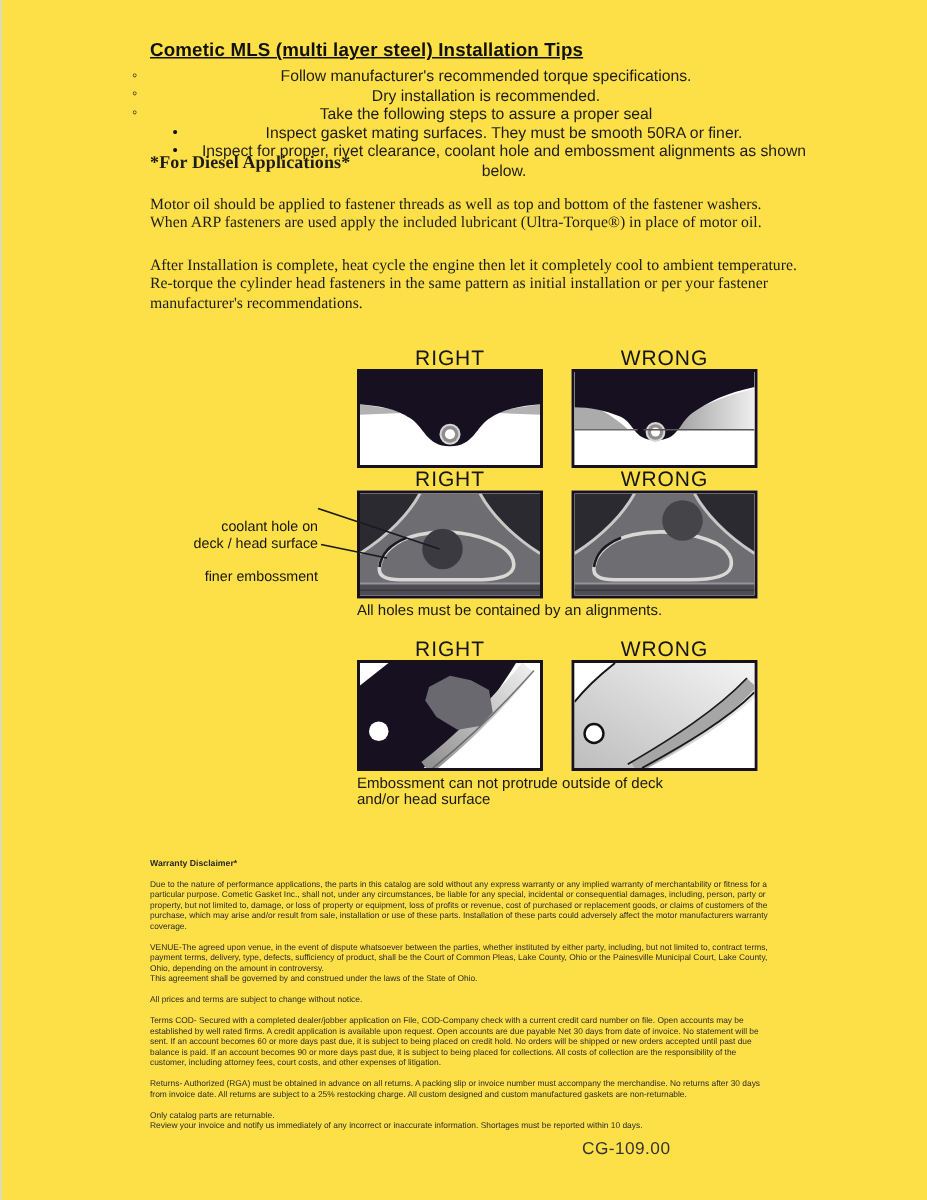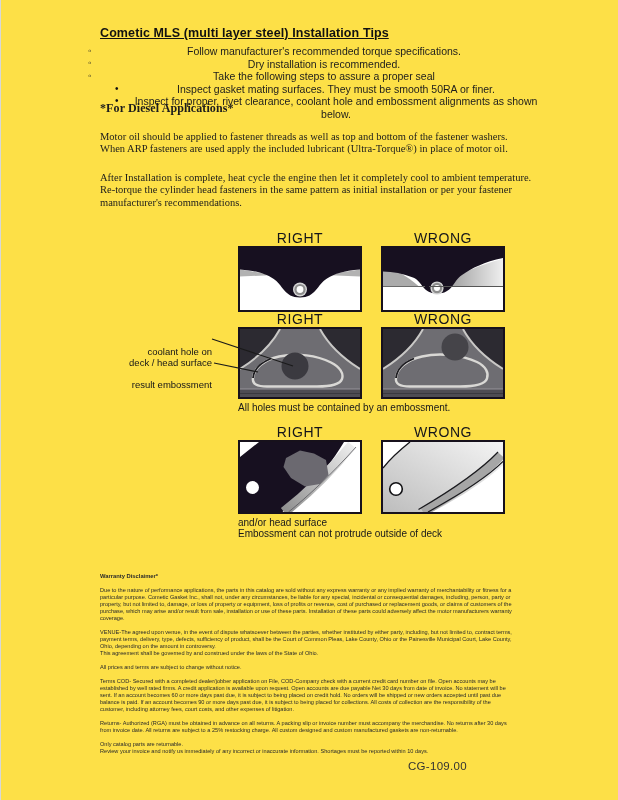--- a/index.html
+++ b/index.html
@@ -32,21 +32,21 @@
                font-size:9.5px;line-height:10.5px;color:#141417;margin-top:24px;}
   .annotations .a2{margin-top:12px;}
   .leaders{position:absolute;left:-27px;top:24px;width:92px;height:44px;overflow:visible;pointer-events:none;}
 
   .disclaimer{position:absolute;left:100px;top:573px;width:416px;font-size:5.6px;line-height:7px;
               color:#2a2a2a;}
   .disclaimer h3{margin:0 0 7px 0;font-size:5.8px;}
   .disclaimer p{margin:0 0 7px 0;}
   .disclaimer .tight{margin:0;}
 
-  .page-code{position:absolute;left:408px;top:760px;font-size:11.5px;letter-spacing:0.3px;color:#333;}
+  .page-code{position:absolute;left:388px;top:760px;font-size:11.5px;letter-spacing:0.3px;color:#333;}
 </style>
 </head>
 <body>
 
 <div class="page">
 
   <h1 class="title">Cometic MLS (multi layer steel) Installation Tips</h1>
 
   <div class="intro">
     <div class="b"><span>Follow manufacturer's recommended torque specifications.</span></div>
@@ -98,21 +98,21 @@
         </svg>
       </div>
     </div>
 
     <div class="pair">
       <div class="annotations">
         <div>
           <div>coolant hole on</div>
           <div>deck / head surface</div>
         </div>
-        <div class="a2">result embossment</div>
+        <div class="a2">finer embossment</div>
       </div>
       <svg class="leaders">
         <line x1="1" y1="3" x2="82" y2="30" stroke="#1a1a1a" stroke-width="1.1"></line>
         <line x1="3" y1="27" x2="47" y2="36" stroke="#1a1a1a" stroke-width="1.1"></line>
       </svg>
       <div class="col">
         <div class="fig-label">RIGHT</div>
         <svg class="frame" viewBox="0 0 120 68" width="120" height="68">
           <rect width="120" height="68" fill="#6e6d72"></rect>
           <path d="M0,0 H40 C33,13 19,28 0,40 Z" fill="#2c2a31"></path>
@@ -137,21 +137,21 @@
           <path d="M80,0 C87,13 101,28 120,40" stroke="#c9c8c6" stroke-width="2" fill="none"></path>
           <path d="M13,49 C14,40 23,31 39,27.5 C57,23.5 79,26 94,33 C103,37.5 106,44 104,49.5 C102,55.5 91,57.5 77,57.5 L27,57.5 C17,57.5 12,55 13,49 Z" fill="none" stroke="#d9d8d5" stroke-width="2.4"></path>
           <path d="M13,49 C14,40 21,33.5 31,29.5" stroke="#1c1b20" stroke-width="1.8" fill="none"></path>
           <circle cx="72" cy="18" r="13.5" fill="#454449"></circle>
           <rect y="60" width="120" height="8" fill="#4e4c53"></rect>
           <line x1="0" y1="60" x2="120" y2="60" stroke="#96949a" stroke-width="1.2"></line>
           <line x1="0" y1="64.5" x2="120" y2="64.5" stroke="#3a393f" stroke-width="1"></line>
         </svg>
       </div>
     </div>
-    <div class="caption">All holes must be contained by an embossment.</div>
+    <div class="caption">All holes must be contained by an alignments.</div>
 
     <div class="pair">
       <div class="col">
         <div class="fig-label">RIGHT</div>
         <svg class="frame" viewBox="0 0 120 70" width="120" height="70">
           <defs>
             <linearGradient id="g3r" x1="0" y1="1" x2="1" y2="0">
               <stop offset="0" stop-color="#8f8f8f"></stop>
                 <stop offset="1" stop-color="#ededed"></stop>
             </linearGradient>
@@ -178,22 +178,22 @@
           <path d="M27,0 C15,9.5 5.5,19 0,26" stroke="#16161a" stroke-width="1.3" fill="none"></path>
           <path d="M120,23 L120,70 L49,70 C77,55.5 101,40 120,23 Z" fill="#ffffff"></path>
           <path d="M40,70 C70,52.5 98,35 118,13" stroke="#a6a6a6" stroke-width="9" fill="none"></path>
           <path d="M35.5,67.5 C65.5,50 94.5,31.5 115,10" stroke="#1a1a1e" stroke-width="1.2" fill="none"></path>
           <path d="M45,70 C73.5,54.5 101.5,38 120,19.5" stroke="#1a1a1e" stroke-width="1.2" fill="none"></path>
           <circle cx="13" cy="47" r="6.3" fill="#ffffff" stroke="#111114" stroke-width="1.6"></circle>
         </svg>
       </div>
     </div>
     <div class="caption">
+      <div>Embossment can not protrude outside of deck</div>
       <div>and/or head surface</div>
-      <div>Embossment can not protrude outside of deck</div>
     </div>
   </div>
 
   <div class="disclaimer">
     <h3>Warranty Disclaimer*</h3>
     <p>Due to the nature of performance applications, the parts in this catalog are sold without any express warranty or any implied warranty of merchantability or fitness for a particular purpose.  Cometic Gasket Inc., shall not, under any circumstances, be liable for any special, incidental or consequential damages, including, person, party or property, but not limited to, damage, or loss of property or equipment, loss of profits or revenue, cost of purchased or replacement goods, or claims of customers of the purchase, which may arise and/or result from sale, installation or use of these parts.  Installation of these parts could adversely affect the motor manufacturers warranty coverage.</p>
     <p class="tight">VENUE-The agreed upon venue, in the event of dispute whatsoever between the parties, whether instituted by either party, including, but not limited to, contract terms, payment terms, delivery, type, defects, sufficiency of product, shall be the Court of Common Pleas, Lake County, Ohio or the Painesville Municipal Court, Lake County, Ohio, depending on the amount in controversy.</p>
     <p>This agreement shall be governed by and construed under the laws of the State of Ohio.</p>
     <p>All prices and terms are subject to change without notice.</p>
     <p>Terms COD- Secured with a completed dealer/jobber application on File, COD-Company check with a current credit card number on file.  Open accounts may be established by well rated firms.  A credit application is available upon request.  Open accounts are due payable Net 30 days from date of invoice.  No statement will be sent.  If an account becomes 60 or more days past due, it is subject to being placed on credit hold.  No orders will be shipped or new orders accepted until past due balance is paid.  If an account becomes 90 or more days past due, it is subject to being placed for collections.  All costs of collection are the responsibility of the customer, including attorney fees, court costs, and other expenses of litigation.</p>

